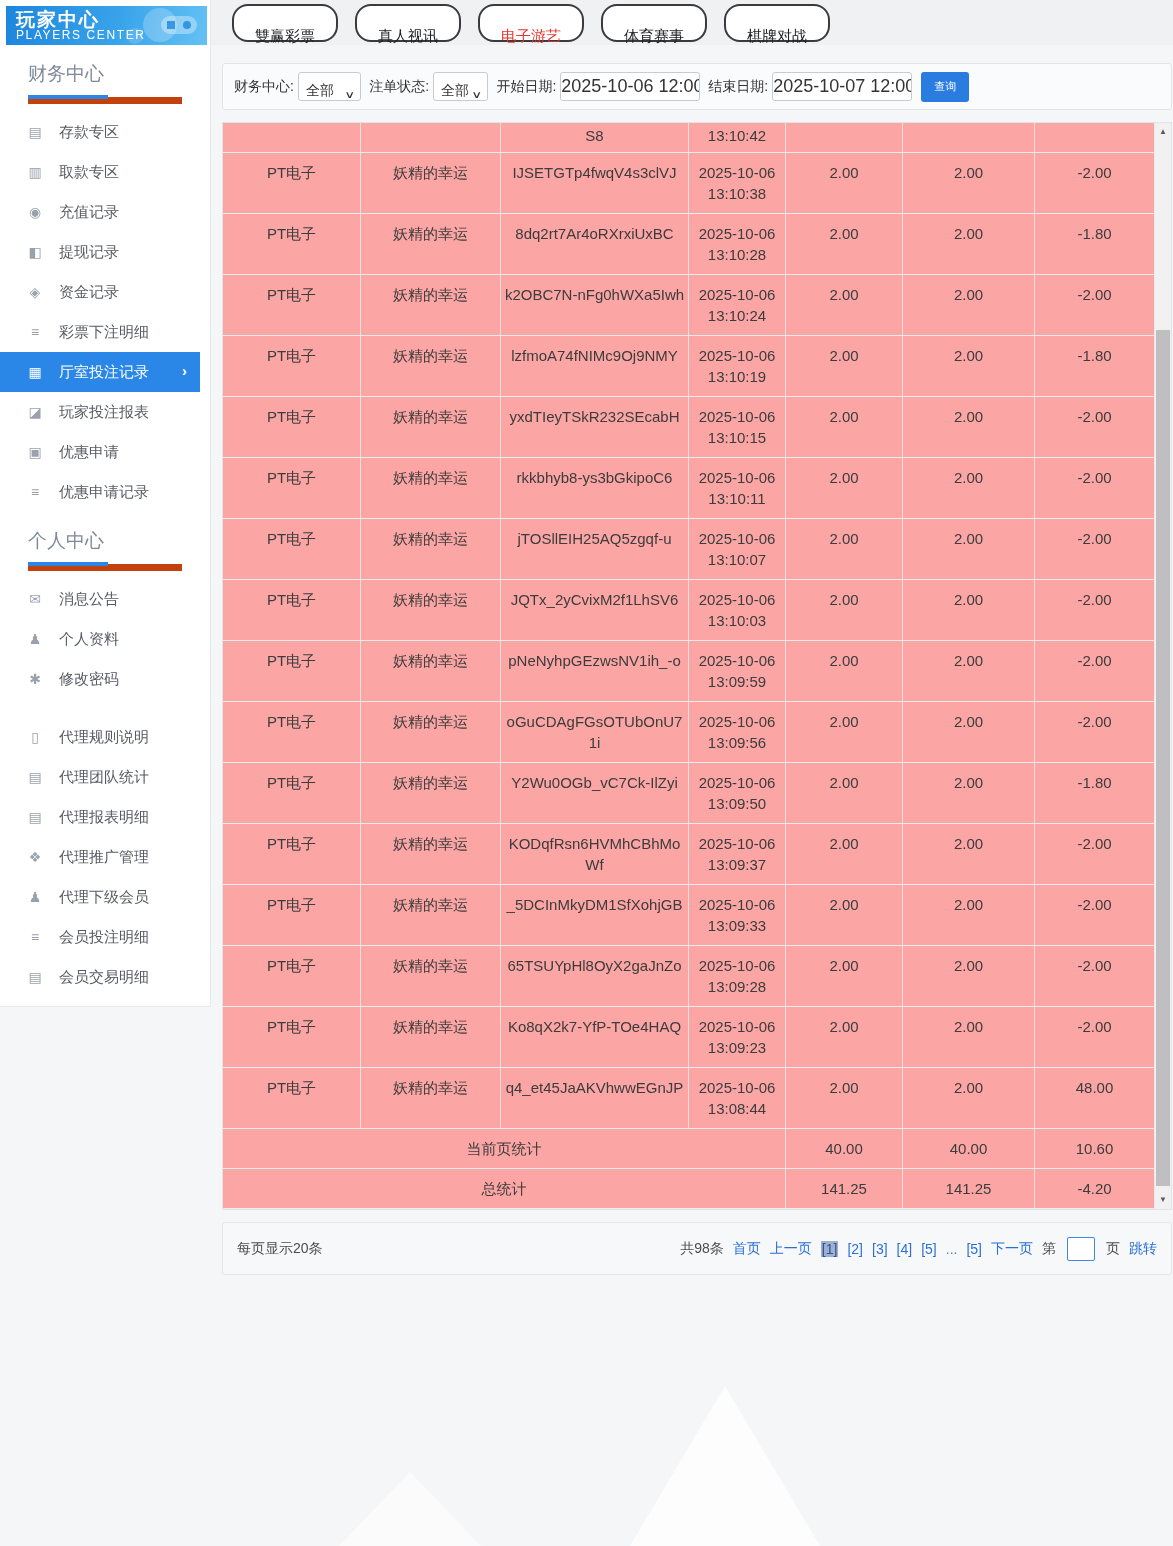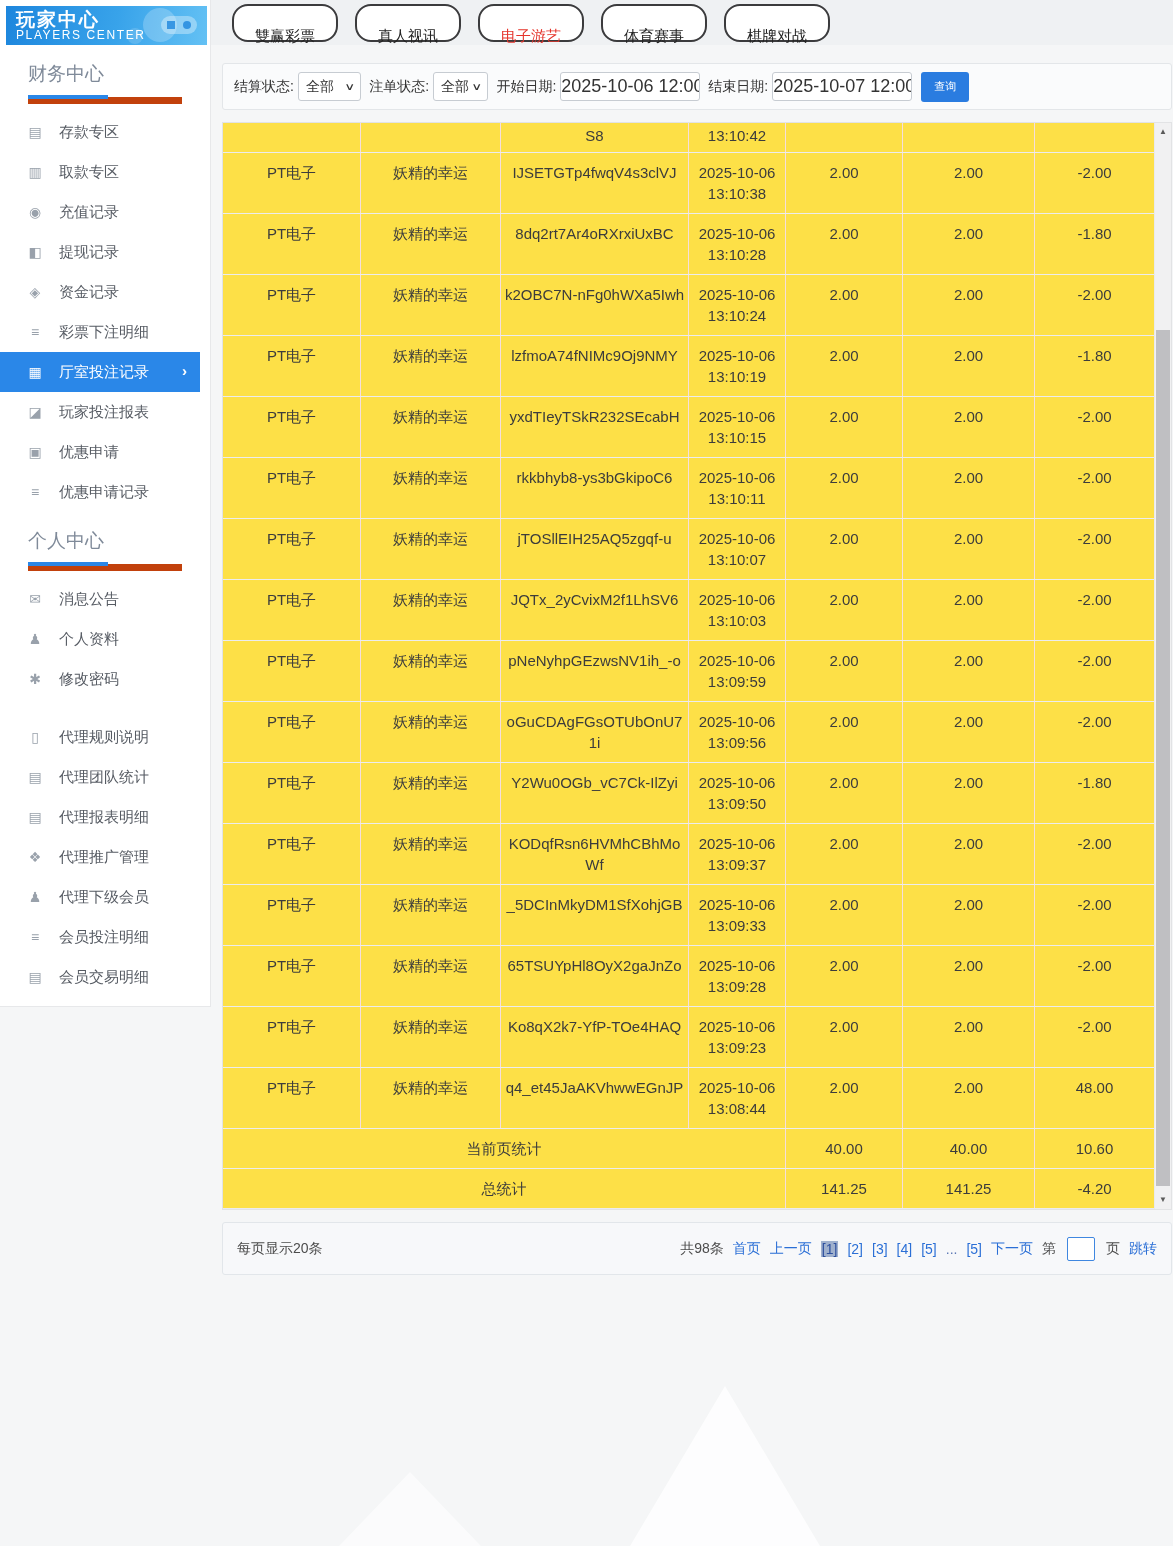--- a/index.html
+++ b/index.html
@@ -31,29 +31,29 @@
 
   
   #main { position:absolute; left:211px; top:0; width:962px; height:1546px; }
   #topnav { height:45px; background:#eff1f3; display:flex; align-items:center; padding-left:21px; gap:17px; }
   .pill { height:30px; line-height:26px; padding:17px 21px; border:2px solid #3b3b3d; border-radius:16px; background:#fff; font-size:15px; color:#232323; cursor:pointer; }
   .pill.active { color:#e5342b; }
 
   #filterbar { margin:18px 11px 0; width:950px; height:47px; background:#fafbfc; border:1px solid #e3e6e9; border-radius:3px; display:flex; align-items:center; padding:0 11px; font-size:14px; color:#333; }
   .flabel { margin:0 4px 0 8px; }
   .flabel:first-child { margin-left:0; }
-  .sel { height:29px; border:1px solid #c7ccd2; border-radius:3px; background:#fff; display:flex; align-items:center; padding:0 7px; cursor:pointer; }
+  .sel { height:29px; border:1px solid #c7ccd2; border-radius:3px; background:#fff; display:flex; align-items:flex-end; padding:0 7px; cursor:pointer; }
   .sel .sval { font-size:14px; }
   .sel .car { font-size:10px; color:#333; margin-left:12px; transform:scaleX(1.5); }
   .sel.narrow .car { margin-left:4px; }
   .dinput { height:29px; width:140px; border:1px solid #c7ccd2; border-radius:3px; background:#fff; font-size:18px; color:#333; text-align:center; font-family:"Liberation Sans",sans-serif; }
   .qbtn { height:30px; padding:0 13px; margin-left:9px; background:#2a7ce0; color:#fff; border:none; border-radius:3px; font-size:11px; cursor:pointer; font-family:"Liberation Sans",sans-serif; }
 
   
-  #tablewrap { position:relative; margin:12px 11px 0; width:950px; height:1088px; background:#fde047; border:1px solid #e2e3e5; }
+  #tablewrap { position:relative; margin:12px 11px 0; width:950px; height:1088px; background:#fca5a5; border:1px solid #e2e3e5; }
   #tbody { width:932px; }
   .trow { display:flex; border-bottom:1px solid #ececee; }
   .cell { border-right:1px solid #f6dedc; text-align:center; font-size:15px; color:#3c3c3c; line-height:21px; padding:9px 2px 0; min-height:60px; word-break:break-all; }
   .c1{width:138px;} .c2{width:140px;} .c3{width:188px;} .c4{width:97px;} .c5{width:117px;} .c6{width:132px;} .c7{width:120px; border-right:1px solid #f6dedc;}
   .trow.partial .cell { min-height:29px; padding-top:2px; }
   .trow.sum .cell { min-height:39px; padding:0; display:flex; align-items:center; justify-content:center; }
   .cmerge { width:563px; border-right:1px solid #f6dedc; }
 
   .vscroll { position:absolute; top:0; right:0; bottom:0; width:17px; background:#f1f1f2; border-left:1px solid #eaeaec; }
   .varrow { position:absolute; left:0; width:16px; height:16px; text-align:center; font-size:8px; color:#5a5a5a; line-height:16px; cursor:pointer; }
@@ -206,21 +206,21 @@
 <div id="main">
   <div id="topnav">
       <div class="pill">雙赢彩票</div>
       <div class="pill">真人视讯</div>
       <div class="pill active">电子游艺</div>
       <div class="pill">体育赛事</div>
       <div class="pill">棋牌对战</div>
     </div>
 
   <div id="filterbar">
-    <span class="flabel">结算状态:</span>
+    <span class="flabel">财务中心:</span>
     <div class="sel">
       <span class="sval">全部</span>
       <span class="car">∨</span>
     </div>
     <span class="flabel">注单状态:</span>
     <div class="sel narrow">
       <span class="sval">全部</span>
       <span class="car">∨</span>
     </div>
     <span class="flabel">开始日期:</span>

